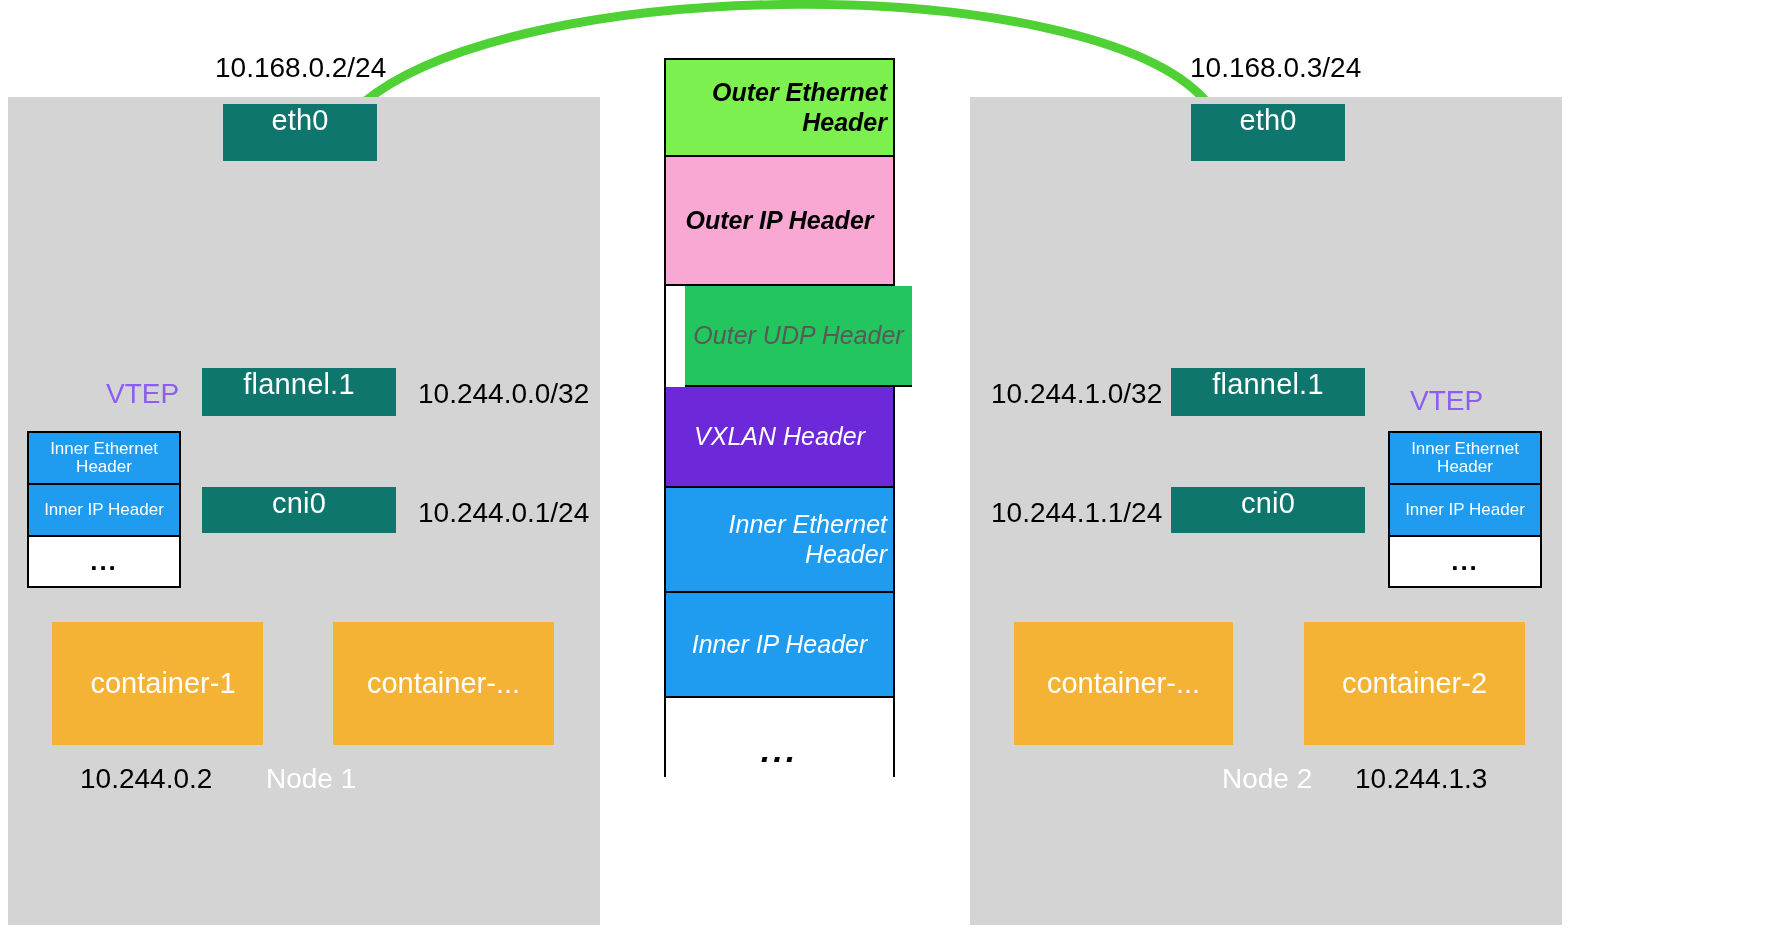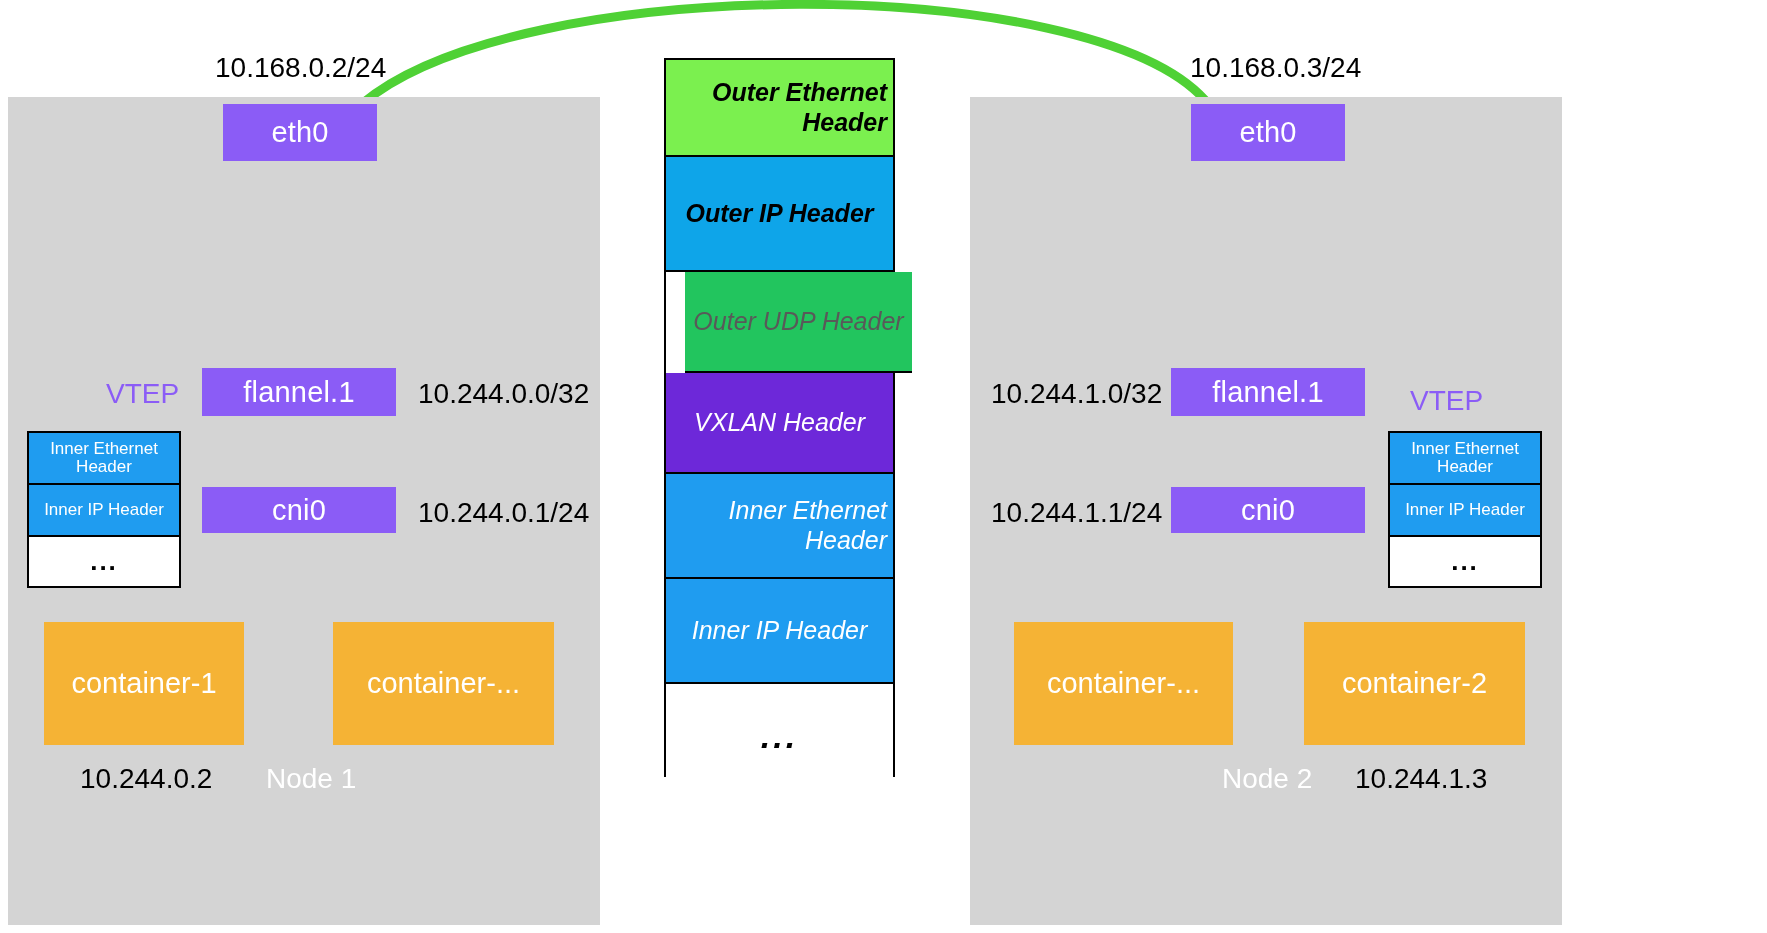--- a/index.html
+++ b/index.html
@@ -8,22 +8,22 @@
     font-family:"Liberation Sans","DejaVu Sans",sans-serif;
     -webkit-font-smoothing:antialiased;
   }
   .node-panel{
     position:absolute;background:#d4d4d4;
   }
   #node1-panel{left:8px;top:97px;width:592px;height:828px;}
   #node2-panel{left:970px;top:97px;width:592px;height:828px;}
 
   .iface-box{
-    position:absolute;background:#8b5cf6;color:#ffffff;
-    display:flex;align-items:center;justify-content:center;
+    position:absolute;background:#0f766e;color:#ffffff;
+    display:flex;align-items:flex-start;justify-content:center;
     font-size:29px;letter-spacing:0.2px;
   }
 
   .container-box{
     position:absolute;background:#f5b335;color:#ffffff;
     display:flex;align-items:center;justify-content:center;
     font-size:29px;
   }
 
   .ip-label{
@@ -110,37 +110,37 @@
     <span>Inner Ethernet Header</span>
   </div>
   <div class="mini-row b" style="height:52px;">
     <span>Inner IP Header</span>
   </div>
   <div class="mini-row w" style="height:49px;">
     <span>...</span>
   </div>
 </div>
 
-<div class="container-box" style="left:44px;top:622px;width:200px;height:123px;">
+<div class="container-box" style="left:52px;top:622px;width:200px;height:123px;padding-left:11px;">
   <span>container-1</span>
 </div>
 
 <div class="container-box" style="left:333px;top:622px;width:221px;height:123px;">
   <span>container-...</span>
 </div>
 
 <div class="ip-label" style="left:80px;top:763px;">10.244.0.2</div>
 
 <div class="node-label" style="left:250px;top:763px;margin-left:16px;">Node 1</div>
 
 <div id="packet-stack">
   <div class="pkt-row" style="height:97px;background:#7bf04f;color:#000;font-weight:bold;">
     <span>Outer Ethernet Header</span>
   </div>
-  <div class="pkt-row" style="height:115px;background:#0ea5e9;color:#000;font-weight:bold;">
+  <div class="pkt-row" style="height:129px;background:#f9a8d4;color:#000;font-weight:bold;">
     <span>Outer IP Header</span>
   </div>
   <div class="pkt-row" style="height:101px;background:#22c55e;color:#595959;margin-left:19px;">
     <span>Outer UDP Header</span>
   </div>
   <div class="pkt-row" style="height:101px;background:#6d28d9;color:#fff;">
     <span>VXLAN Header</span>
   </div>
   <div class="pkt-row" style="height:105px;background:#1f9cf0;color:#fff;">
     <span>Inner Ethernet Header</span>

